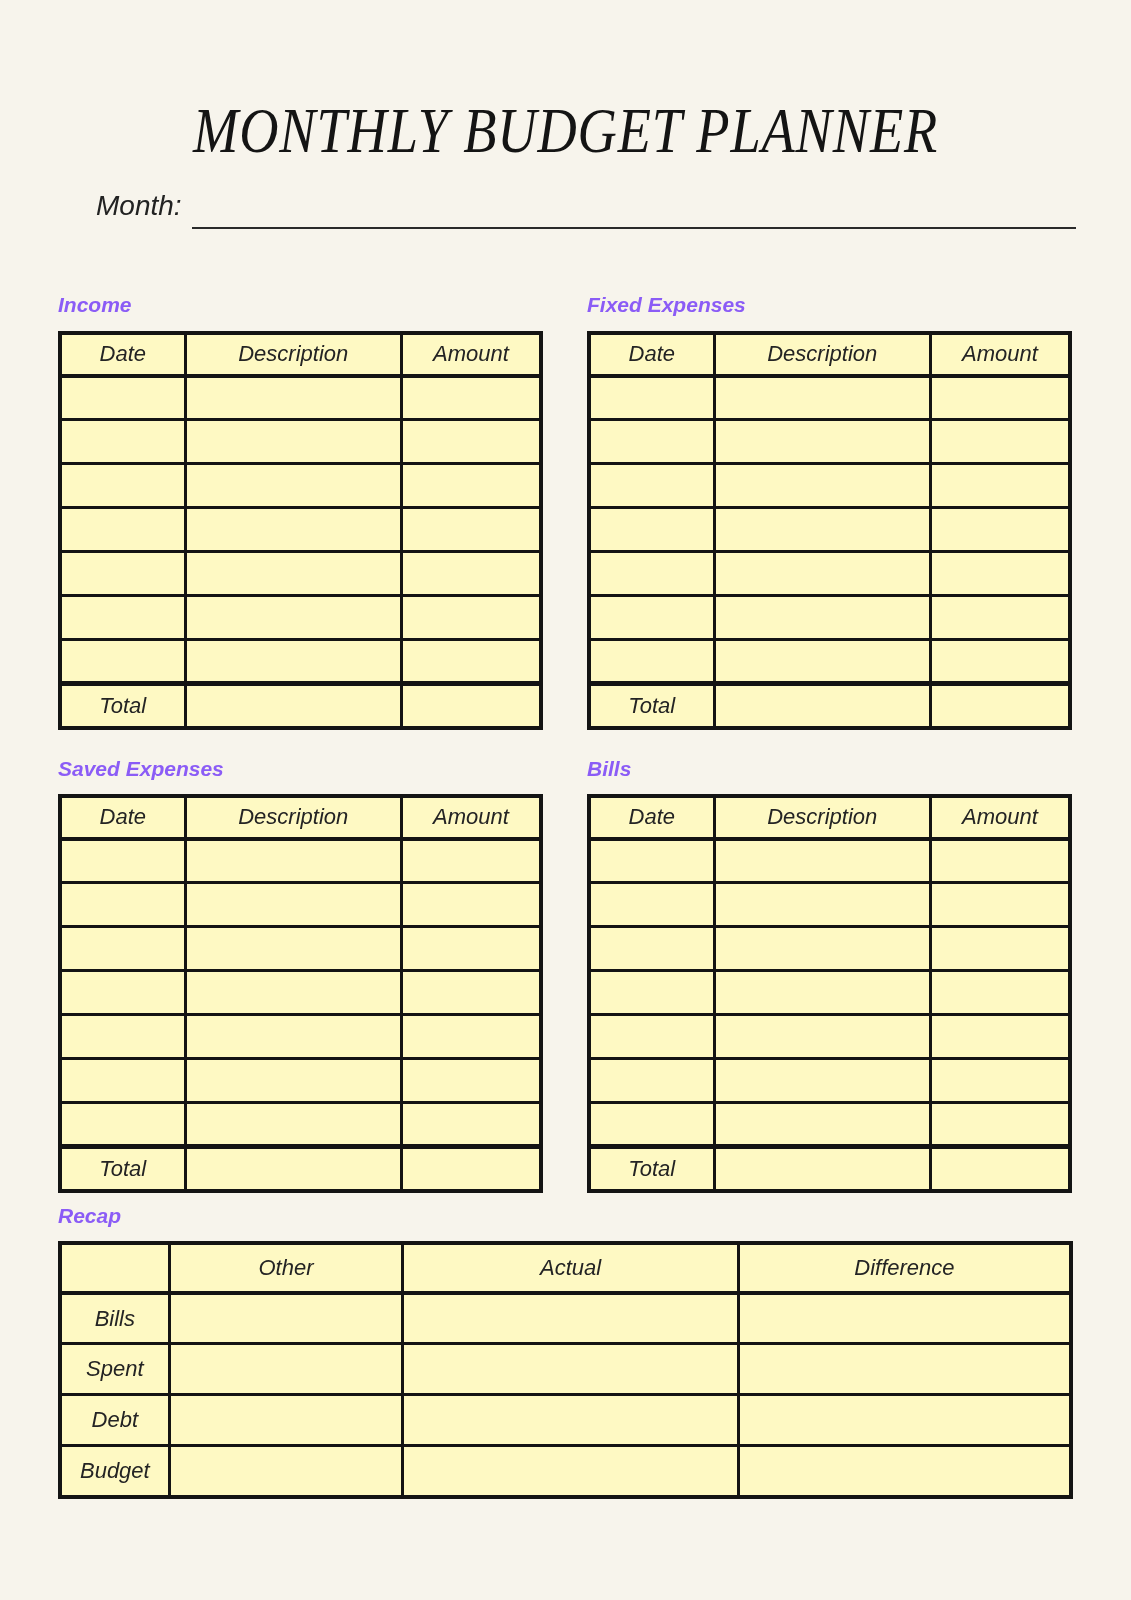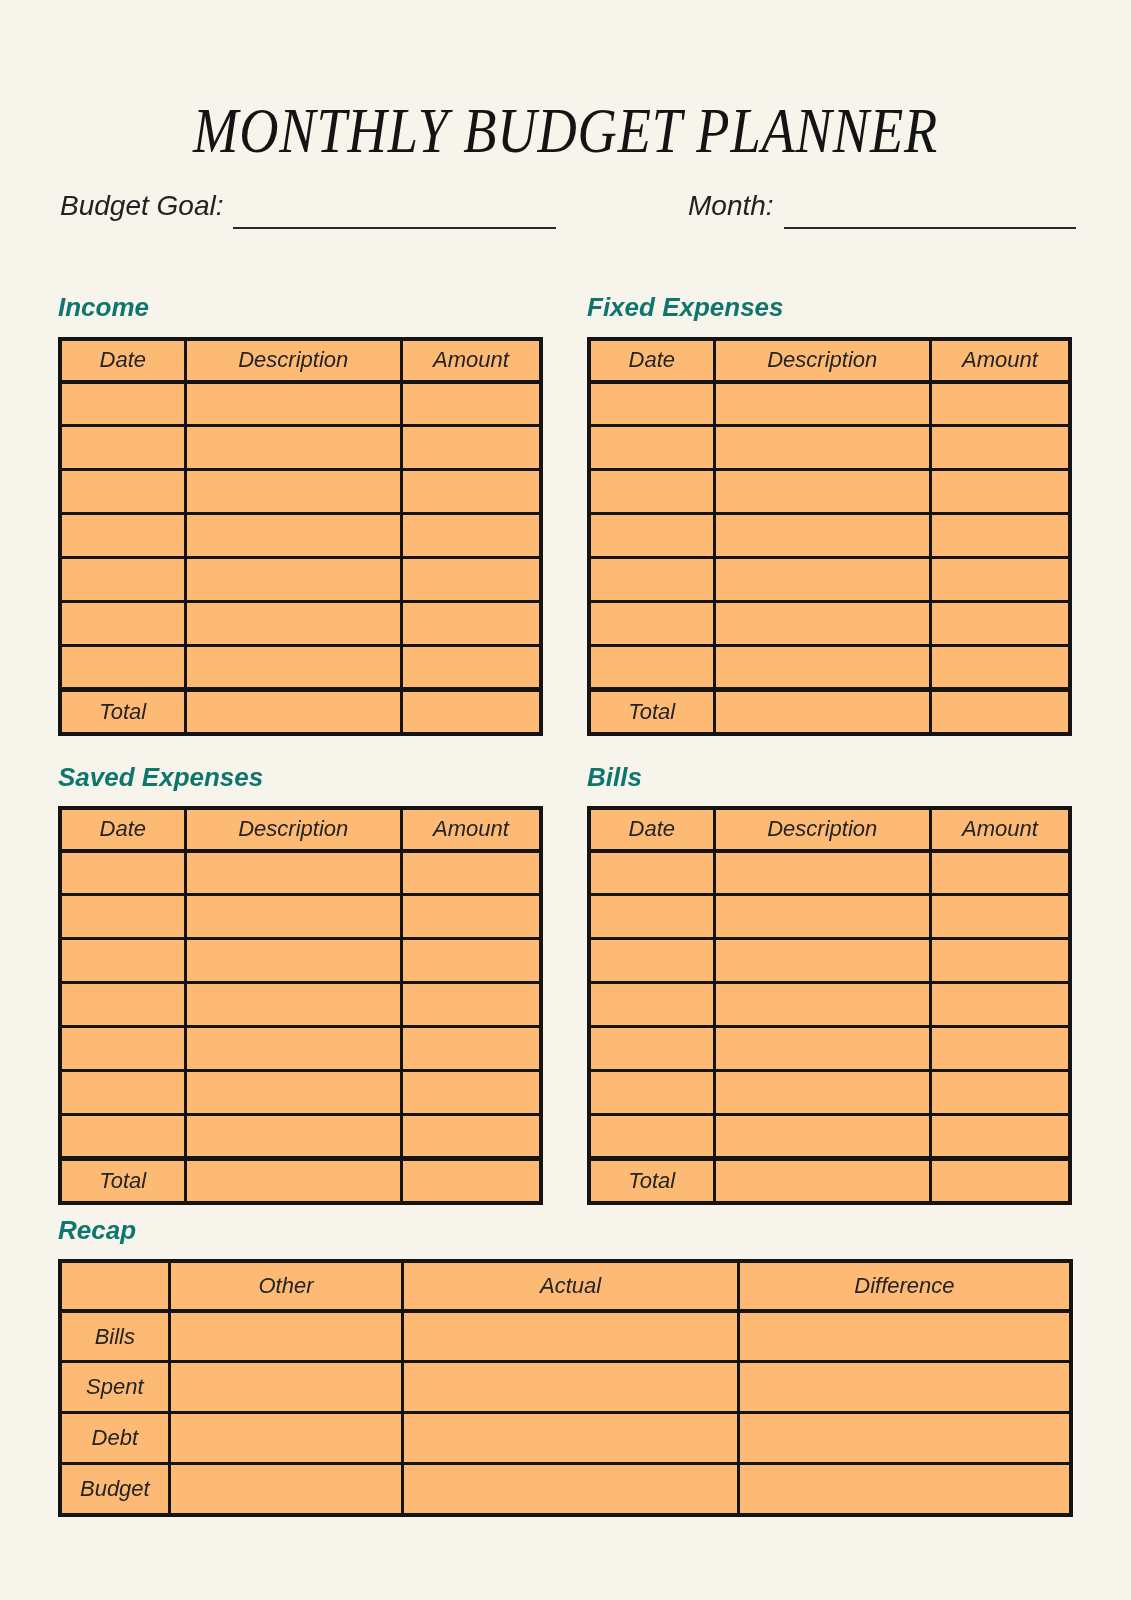--- a/index.html
+++ b/index.html
@@ -51,31 +51,31 @@
 
   
   .tables-grid {
     display: grid;
     grid-template-columns: 485px 485px;
     column-gap: 44px;
     row-gap: 26px;
     margin: 70px 58px 0 58px;
   }
   .section-title {
-    font-size: 26px;
+    font-size: 21px;
     font-weight: bold;
     line-height: 1.2;
     margin-bottom: 13px;
-    color: #0f766e;
+    color: #8b5cf6;
   }
   table {
     width: 100%;
     border-collapse: collapse;
     table-layout: fixed;
-    background: #fdba74;
+    background: #fef9c3;
     border: 4px solid #141414;
   }
   .ledger-table th, .ledger-table td {
     border: 3px solid #141414;
     font-size: 22px;
     font-weight: normal;
     text-align: center;
     vertical-align: middle;
     color: #242424;
   }
@@ -107,24 +107,20 @@
   .rcol-diff { width: 32.9%; }
 </style>
 </head>
 <body>
 
 <div class="page">
 
   <h1 class="page-title">MONTHLY BUDGET PLANNER</h1>
 
   <div class="fields">
-    <div class="field field-goal">
-      <span class="field-label">Budget Goal:</span>
-      <span class="field-line"></span>
-    </div>
     <div class="field field-month">
       <span class="field-label">Month:</span>
       <span class="field-line"></span>
     </div>
   </div>
 
   <div class="tables-grid">
 
     <section>
       <h2 class="section-title">Income</h2>

